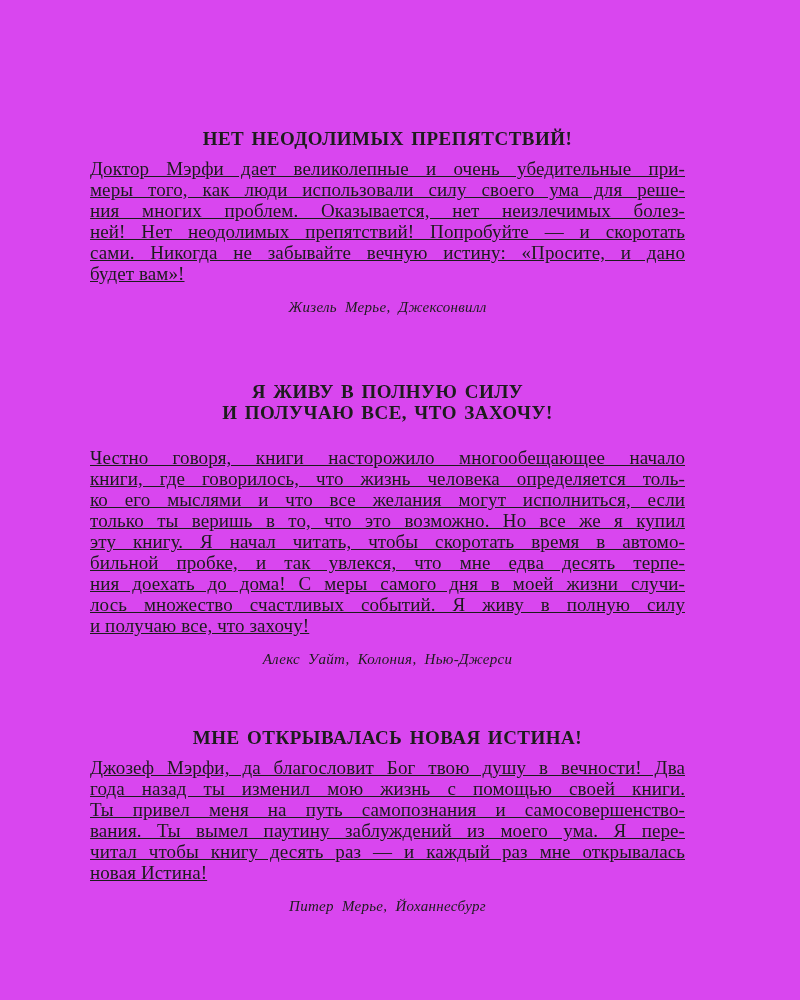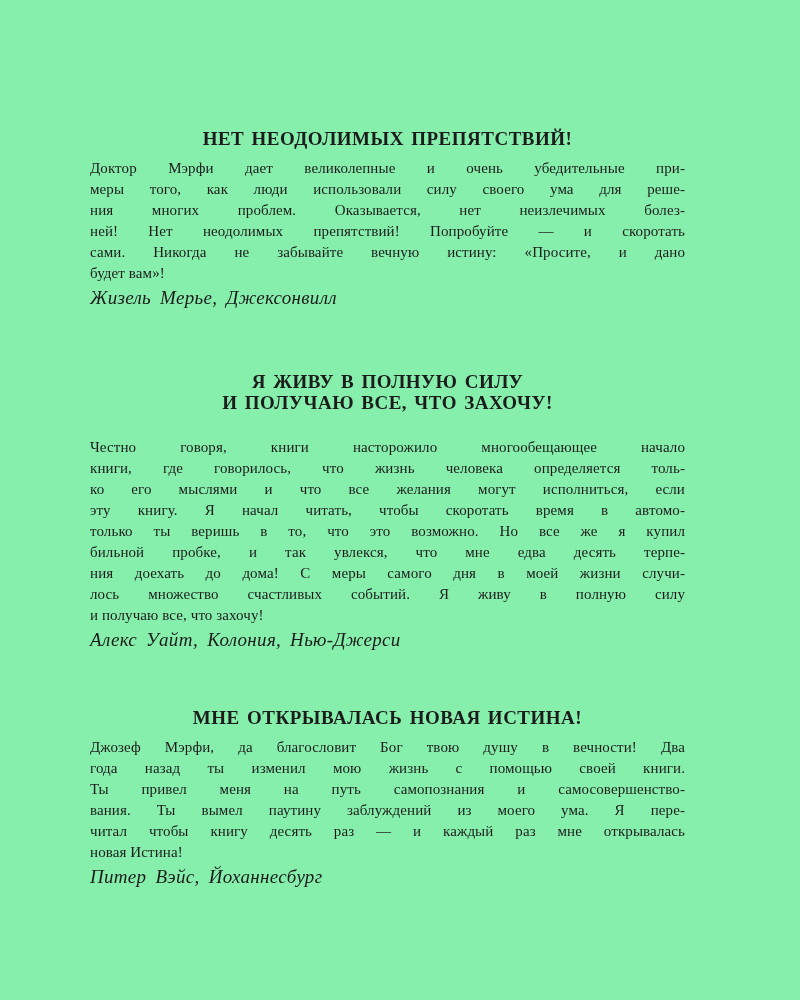--- a/index.html
+++ b/index.html
@@ -12,58 +12,59 @@
     height: 1000px;
     font-family: "Liberation Serif", "DejaVu Serif", serif;
     color: #1c1c1c;
     overflow: hidden;
   }
   .page {
     box-sizing: border-box;
     width: 800px;
     height: 1000px;
     padding: 128px 115px 0 90px;
-    background: #86efac;
+    background: #d946ef;
   }
   .testimonial { margin: 0; }
   .testimonial.s1 { margin-bottom: 63px; }
   .testimonial.s2 { margin-bottom: 57px; }
 
   .heading {
     text-align: center;
     font-weight: bold;
     font-size: 19px;
     line-height: 21px;
     letter-spacing: 0.5px;
     word-spacing: 2px;
   }
   .s1 .heading { margin-bottom: 9px; }
   .s2 .heading { margin-bottom: 24px; }
   .s3 .heading { margin-bottom: 9px; }
 
   .para { width: 595px; }
   .pline {
-    font-size: 15px;
+    font-size: 19px;
     line-height: 21px;
     text-align: justify;
     text-align-last: justify;
     letter-spacing: 0.1px;
     white-space: normal;
+    text-decoration: underline;
   }
   .pline.last {
     text-align: left;
     text-align-last: left;
   }
 
   .attribution {
-    margin-top: 3px;
-    font-size: 19px;
+    margin-top: 13px;
+    font-size: 15px;
     line-height: 21px;
     font-style: italic;
-    text-align: left;
+    text-align: center;
     word-spacing: 4px;
     letter-spacing: 0.3px;
   }
 </style>
 </head>
 <body>
 
 <div class="page">
 
   <section class="testimonial s1">
@@ -83,38 +84,38 @@
 
   <section class="testimonial s2">
     <div class="heading">
       <div>Я ЖИВУ В ПОЛНУЮ СИЛУ</div>
       <div>И ПОЛУЧАЮ ВСЕ, ЧТО ЗАХОЧУ!</div>
     </div>
     <div class="para">
       <div class="pline">Честно говоря, книги насторожило многообещающее начало</div>
       <div class="pline">книги, где говорилось, что жизнь человека определяется толь-</div>
       <div class="pline">ко его мыслями и что все желания могут исполниться, если</div>
+      <div class="pline">только ты веришь в то, что это возможно. Но все же я купил</div>
       <div class="pline">эту книгу. Я начал читать, чтобы скоротать время в автомо-</div>
-      <div class="pline">только ты веришь в то, что это возможно. Но все же я купил</div>
       <div class="pline">бильной пробке, и так увлекся, что мне едва десять терпе-</div>
       <div class="pline">ния доехать до дома! С меры самого дня в моей жизни случи-</div>
       <div class="pline">лось множество счастливых событий. Я живу в полную силу</div>
       <div class="pline last">и получаю все, что захочу!</div>
     </div>
     <div class="attribution">Алекс Уайт, Колония, Нью-Джерси</div>
   </section>
 
   <section class="testimonial s3">
     <div class="heading">
       <div>МНЕ ОТКРЫВАЛАСЬ НОВАЯ ИСТИНА!</div>
     </div>
     <div class="para">
       <div class="pline">Джозеф Мэрфи, да благословит Бог твою душу в вечности! Два</div>
       <div class="pline">года назад ты изменил мою жизнь с помощью своей книги.</div>
       <div class="pline">Ты привел меня на путь самопознания и самосовершенство-</div>
       <div class="pline">вания. Ты вымел паутину заблуждений из моего ума. Я пере-</div>
       <div class="pline">читал чтобы книгу десять раз — и каждый раз мне открывалась</div>
       <div class="pline last">новая Истина!</div>
     </div>
-    <div class="attribution">Питер Вэйс, Йоханнесбург</div>
+    <div class="attribution">Питер Мерье, Йоханнесбург</div>
   </section>
 
 </div>
 
 </body></html>

